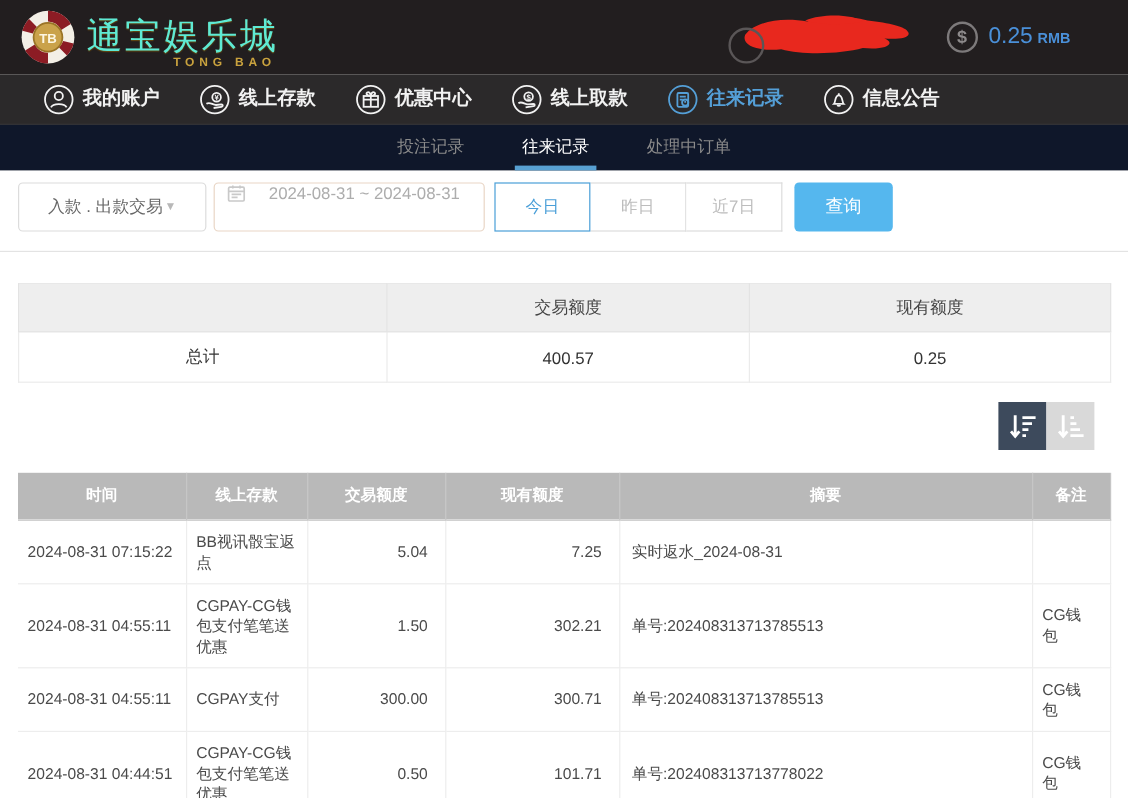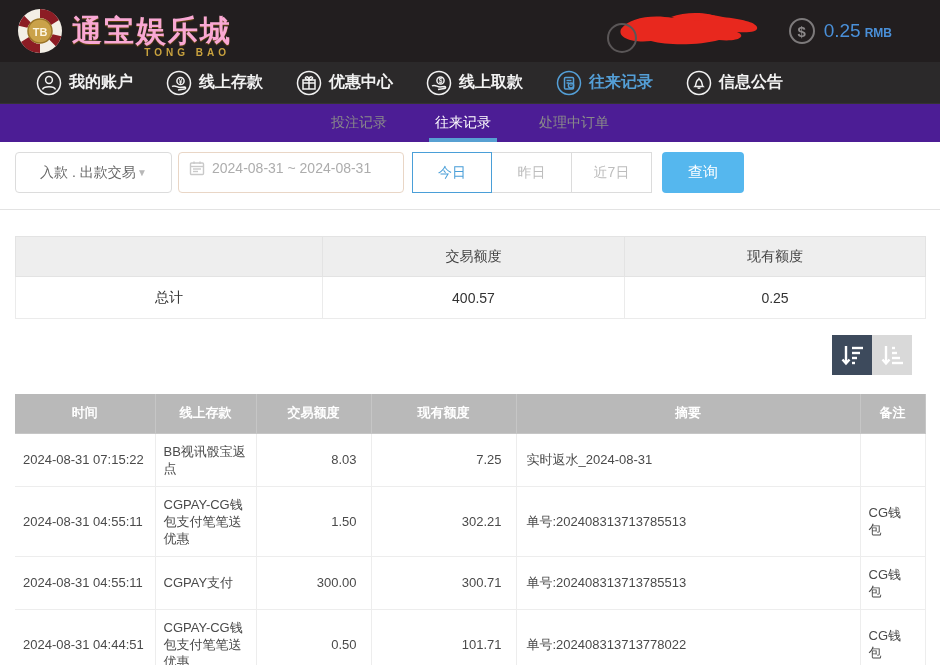--- a/index.html
+++ b/index.html
@@ -4,22 +4,22 @@
 <style>
   * { margin:0; padding:0; box-sizing:border-box; }
   html,body { width:940px; height:665px; overflow:hidden; background:#fff;
     font-family:"Liberation Sans","DejaVu Sans",sans-serif; }
 
   
   .hdr { height:62px; background:#221e1f; position:relative; }
   .logo { position:absolute; left:16px; top:7px; display:flex; align-items:center; }
   .chip { width:48px; height:48px; }
   .logo-txt { margin-left:8px; position:relative; }
-  .logo-cn { font-family:"DejaVu Serif","Liberation Serif",serif; font-weight:bold;
-    font-size:30px; color:#f9a8d4; letter-spacing:2px; line-height:34px;
+  .logo-cn { font-family:"DejaVu Serif","Liberation Serif",serif; font-weight:normal;
+    font-size:30px; color:#5eead4; letter-spacing:2px; line-height:34px;
     text-shadow:0 1px 1px #6a4a10; }
   .logo-en { position:absolute; right:2px; bottom:-10px; font-size:10px; letter-spacing:4px;
     color:#c9a23e; font-weight:bold; }
   .hdr-right { position:absolute; right:48px; top:0; height:62px; display:flex; align-items:center; }
   .avatar-circle { width:30px; height:30px; border:2px solid #5a5657; border-radius:50%;
     position:absolute; left:-4px; top:14px; }
   .scribble-wrap { position:relative; width:160px; height:44px; margin-right:18px; }
   .coin { width:26px; height:26px; border:2px solid #7d7a7b; border-radius:50%;
     color:#8d8a8b; font-size:15px; font-weight:bold; display:flex; align-items:center;
     justify-content:center; margin-right:9px; }
@@ -31,36 +31,36 @@
     padding-left:36px; border-bottom:1px solid #353334; }
   .nav-item { display:flex; align-items:center; margin-right:33px; cursor:pointer;
     color:#f2f2f2; font-size:16px; font-weight:bold; }
   .nav-item .nicon { width:26px; height:26px; margin-right:7px; display:block; }
   .nav-item .nicon svg { display:block; }
   .nav-item.active { color:#549fd7; }
   .nav-item.active svg circle.ring, .nav-item.active svg path, .nav-item.active svg rect,
   .nav-item.active svg line, .nav-item.active svg circle { stroke:#549fd7; }
 
   
-  .subnav { height:38px; background:#4c1d95; display:flex; justify-content:center;text-align:center; }
+  .subnav { height:38px; background:#0f172a; display:flex; justify-content:center;text-align:center; }
   .tab { position:relative; margin:0 18px; padding:0 6px; display:flex; align-items:center;
     color:#8a8a8a; font-size:14px; cursor:pointer; }
   .tab.active { color:#ffffff; }
   .tab.active::after { content:""; position:absolute; left:0; right:0; bottom:0;
     height:4px; background:#57a0d2; }
 
   
   .filters { padding:10px 0 0 15px; display:flex; align-items:center; }
   .sel { width:157px; height:41px; border:1px solid #dcdcdc; border-radius:4px;
     display:flex; align-items:center; justify-content:space-between; padding:0 24px;
     color:#666; font-size:14px; cursor:pointer; background:#fff; }
   .sel .caret { color:#b8b8b8; font-size:10px; }
   .datebox { width:226px; height:41px; border:1px solid #e9d6c6; border-radius:4px;
-    display:flex; align-items:flex-end; padding:16px 10px; margin-left:6px; color:#adadad;
-    font-size:14px; background:#fff; cursor:pointer; }
+    display:flex; align-items:flex-start; padding:0 10px; margin-left:6px; color:#adadad;
+    font-size:14px; background:#fff; cursor:pointer;gap:12px; }
   .datebox .cal { margin-right:7px; display:block; }
   .btn-group { display:flex; margin-left:8px; }
   .qbtn { width:80px; height:41px; border:1px solid #dcdcdc; background:#fff; color:#bdbdbd;
     font-size:14px; display:flex; align-items:center; justify-content:center; cursor:pointer; }
   .qbtn + .qbtn { border-left:none; }
   .qbtn.active { border:1px solid #4a9fd8; color:#4a9fd8; position:relative; z-index:2; }
   .search-btn { width:82px; height:41px; margin-left:10px; background:#55b7ee; color:#fff;
     border:none; border-radius:4px; font-size:15px; cursor:pointer; }
   .divider { height:1px; background:#e3e3e3; margin-top:16px; }
 
@@ -303,21 +303,21 @@
       <th>交易额度</th>
       <th>现有额度</th>
       <th>摘要</th>
       <th>备注</th>
     </tr>
   </thead>
   <tbody>
       <tr>
         <td class="c0">2024-08-31 07:15:22</td>
         <td class="c1">BB视讯骰宝返点</td>
-        <td class="c2">8.03</td>
+        <td class="c2">5.04</td>
         <td class="c3">7.25</td>
         <td class="c4">实时返水_2024-08-31</td>
         <td class="c5"></td>
       </tr>
       <tr>
         <td class="c0">2024-08-31 04:55:11</td>
         <td class="c1">CGPAY-CG钱包支付笔笔送优惠</td>
         <td class="c2">1.50</td>
         <td class="c3">302.21</td>
         <td class="c4">单号:202408313713785513</td>

